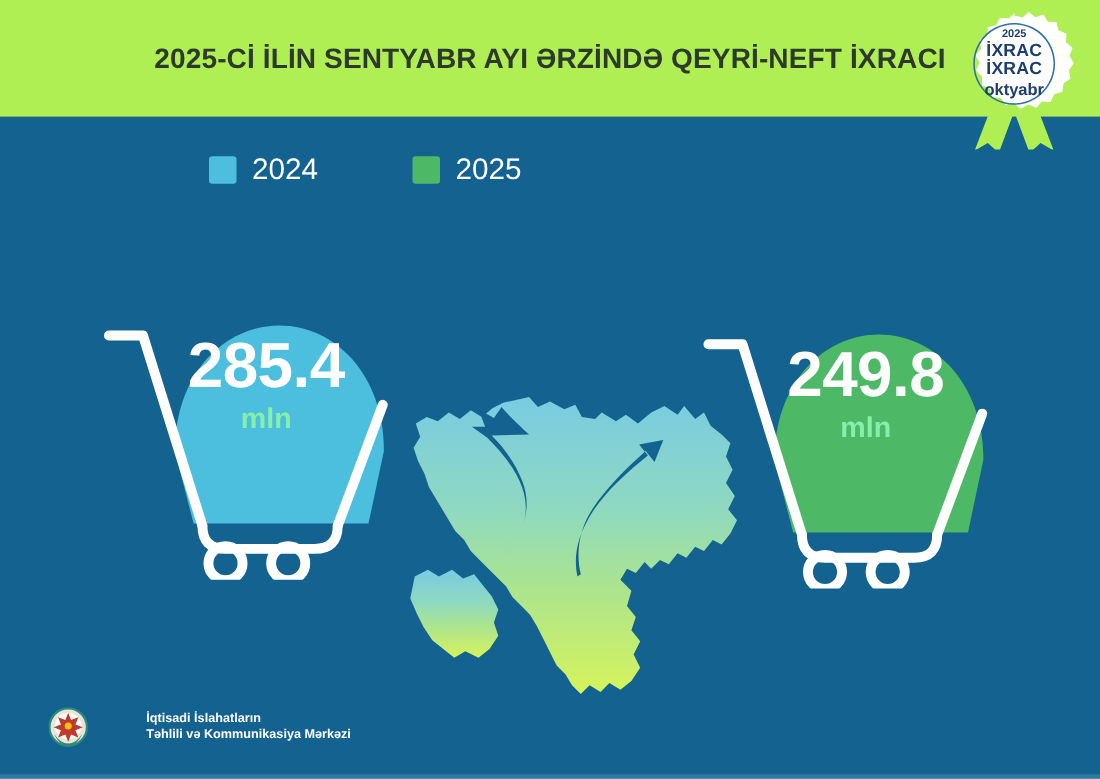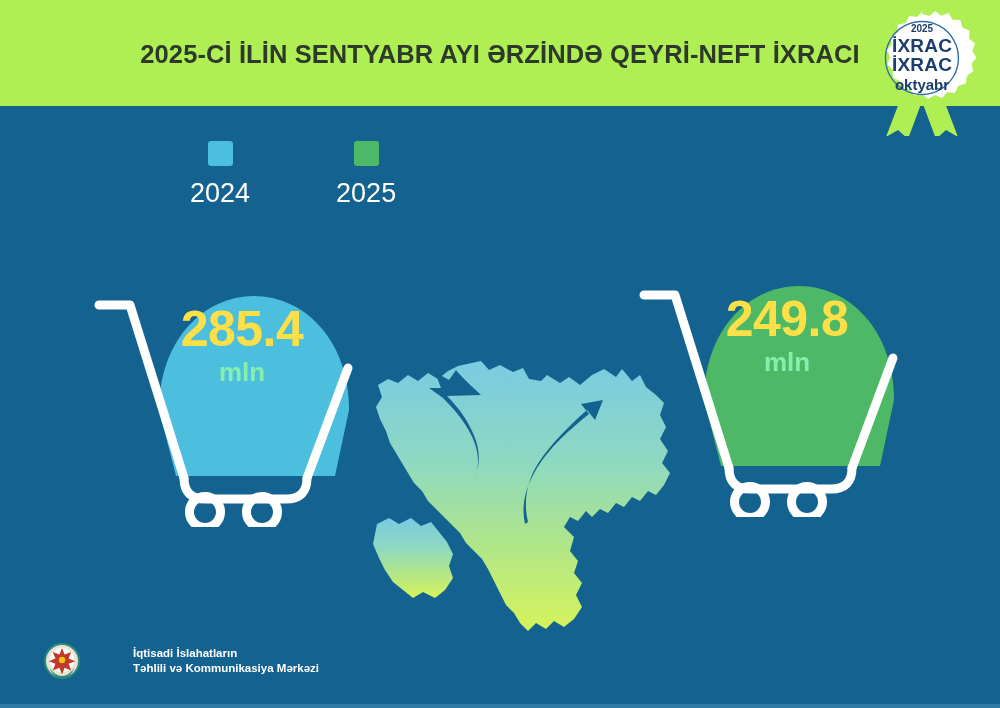--- a/index.html
+++ b/index.html
@@ -75,21 +75,21 @@
   }
   .badge-year {
     color: #1B3E6F;
     font-size: 10px;
     font-weight: bold;
     line-height: 1;
     margin-bottom: 2px;
   }
   .badge-l1, .badge-l2 {
     color: #1B3E6F;
-    font-size: 19px;
+    font-size: 16px;
     font-weight: bold;
     line-height: 1.02;
     letter-spacing: 0.2px;
   }
   .badge-month {
     color: #1B3E6F;
     font-size: 15px;
     font-weight: bold;
     line-height: 1;
     margin-top: 3px;
@@ -101,54 +101,53 @@
     left: 190px;
     top: 141px;
     display: flex;
     align-items: center;
     gap: 86px;
   }
   .legend-item {
     display: flex;
     align-items: center;
     gap: 14px;
-    flex-direction: column;
   }
   .legend-swatch {
     width: 25px;
     height: 25px;
     border-radius: 3px;
   }
   .legend-label {
     color: #FFFFFF;
     font-size: 27px;
     font-weight: normal;
     line-height: 1;
   }
 
   
   .cart {
     position: absolute;
     width: 300px;
     height: 245px;
   }
   .cart.left  { left: 92px;  top: 282px; }
-  .cart.right { left: 637px; top: 272px; text-decoration: underline; }
+  .cart.right { left: 637px; top: 290px; text-decoration: underline; }
   .cart svg { display: block; }
   .cart-text {
     position: absolute;
     left: 0;
     top: 22px;
     width: 300px;
     text-align: center;
     pointer-events: none;
   }
   .cart-value {
-    color: #fde047;
-    font-size: 50px;
+    color: #ffffff;
+    font-size: 58px;
     font-weight: bold;
     line-height: 1.0;
     letter-spacing: -0.5px;
   }
   .cart-unit {
     color: #86efac;
     font-size: 26px;
     font-weight: bold;
     line-height: 1.1;
     margin-top: 4px;

